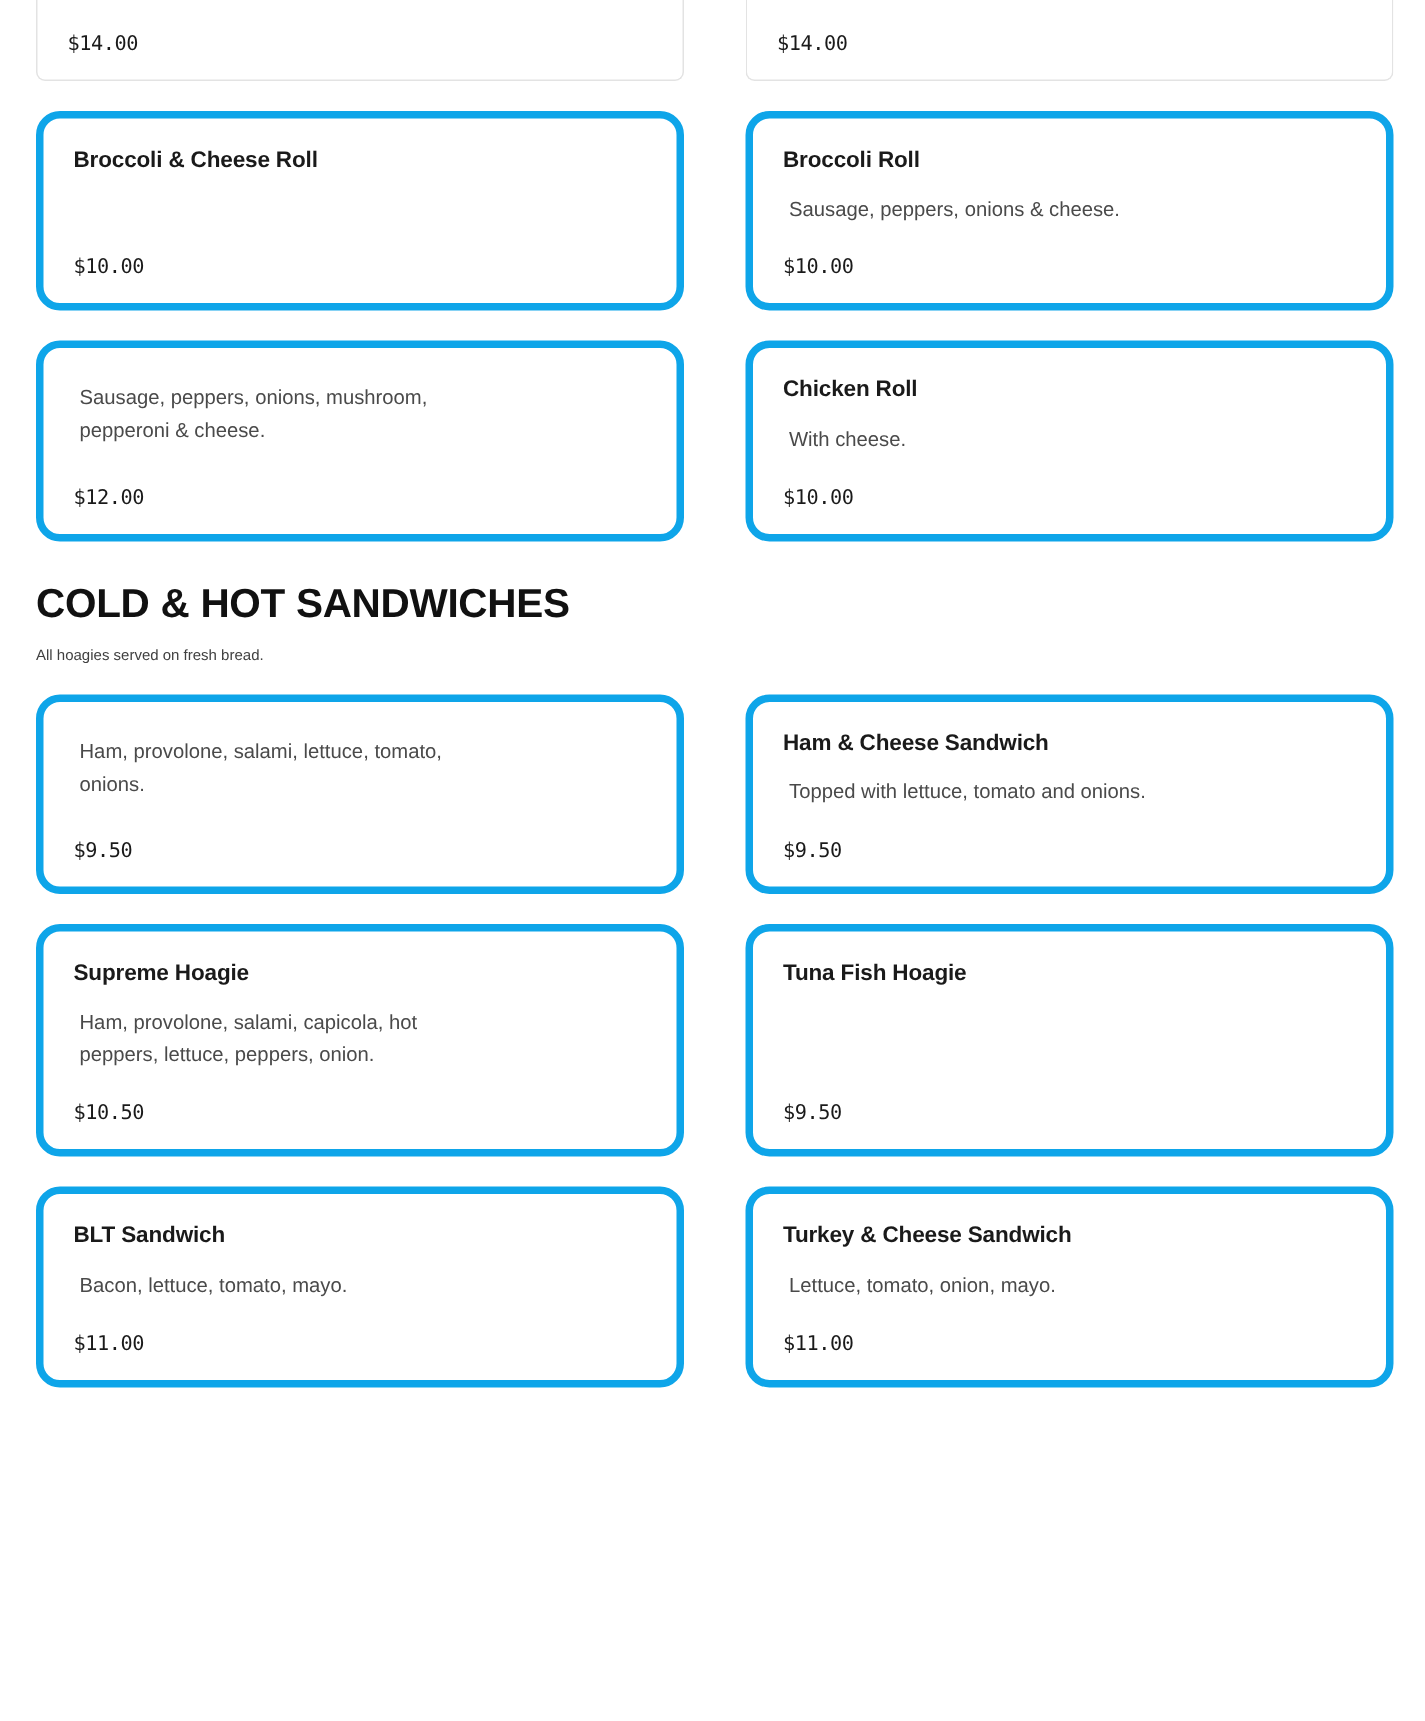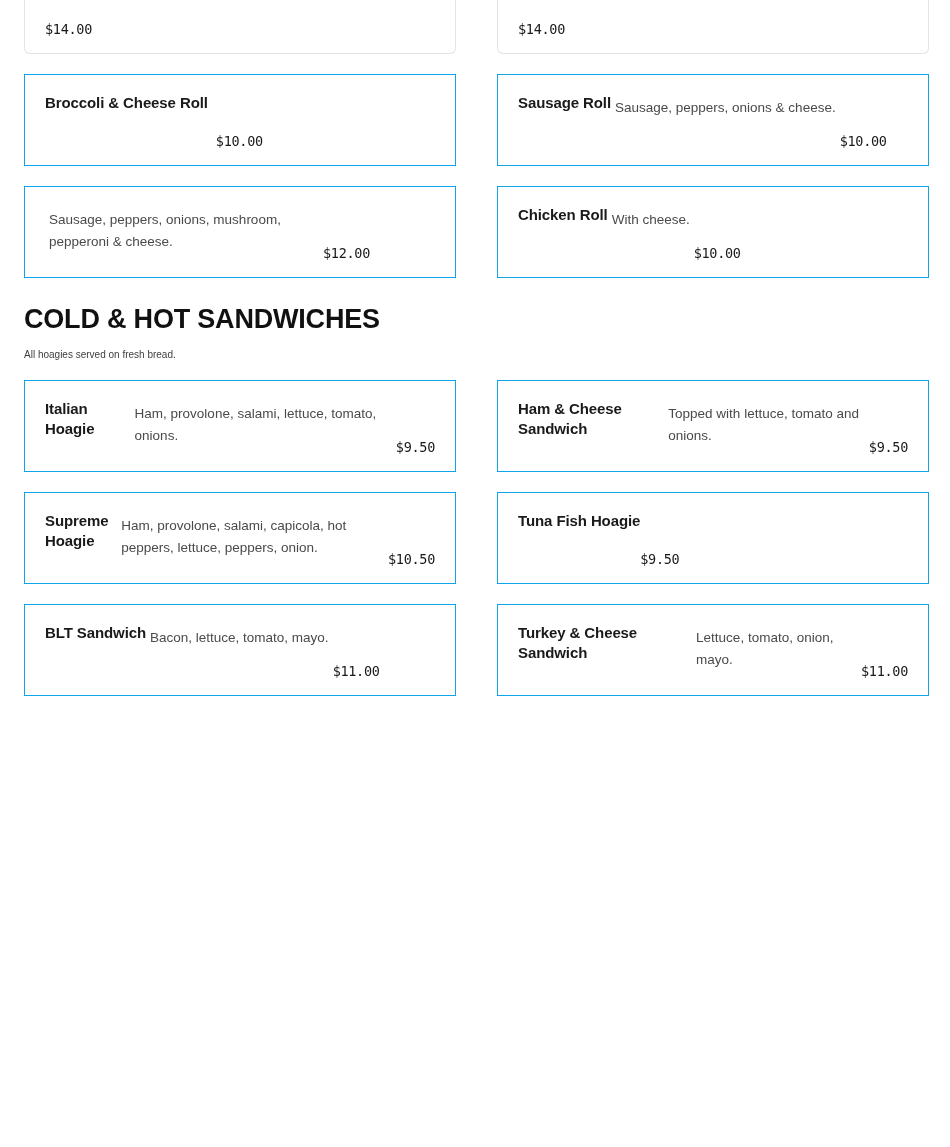--- a/index.html
+++ b/index.html
@@ -20,25 +20,26 @@
     padding: 0 24px;
     position: relative;
   }
   .grid {
     display: grid;
     grid-template-columns: 432px 432px;
     column-gap: 41px;
     row-gap: 20px;
   }
   .card {
-    border: 1px solid #0ea5e9;
-    border-radius: 0;
+    border: 5px solid #0ea5e9;
+    border-radius: 16px;
     background: #ffffff;
     padding: 18px 20px 16px 20px;
     display: flex;
+    flex-direction: column;
     min-height: 92px;
   }
   .card-title {
     font-size: 15px;
     font-weight: 700;
     color: #1a1a1a;
     line-height: 1.3;
     margin: 0 0 8px 0;
     letter-spacing: -0.1px;
   }
@@ -116,21 +117,21 @@
 
   <div class="grid">
 
     <div class="card">
       <div class="card-title">Broccoli &amp; Cheese Roll</div>
       <div class="card-desc"></div>
       <div class="card-price">$10.00</div>
     </div>
 
     <div class="card">
-      <div class="card-title">Sausage Roll</div>
+      <div class="card-title">Broccoli Roll</div>
       <div class="card-desc wide">Sausage, peppers, onions &amp; cheese.</div>
       <div class="card-price">$10.00</div>
     </div>
 
     <div class="card">
       <div class="card-desc">Sausage, peppers, onions, mushroom, pepperoni &amp; cheese.</div>
       <div class="card-price">$12.00</div>
     </div>
 
     <div class="card">
@@ -140,21 +141,20 @@
     </div>
 
   </div>
 
   <h2 class="section-heading">COLD &amp; HOT SANDWICHES</h2>
   <p class="section-note">All hoagies served on fresh bread.</p>
 
   <div class="grid">
 
     <div class="card">
-      <div class="card-title">Italian Hoagie</div>
       <div class="card-desc">Ham, provolone, salami, lettuce, tomato, onions.</div>
       <div class="card-price">$9.50</div>
     </div>
 
     <div class="card">
       <div class="card-title">Ham &amp; Cheese Sandwich</div>
       <div class="card-desc wide">Topped with lettuce, tomato and onions.</div>
       <div class="card-price">$9.50</div>
     </div>
 

